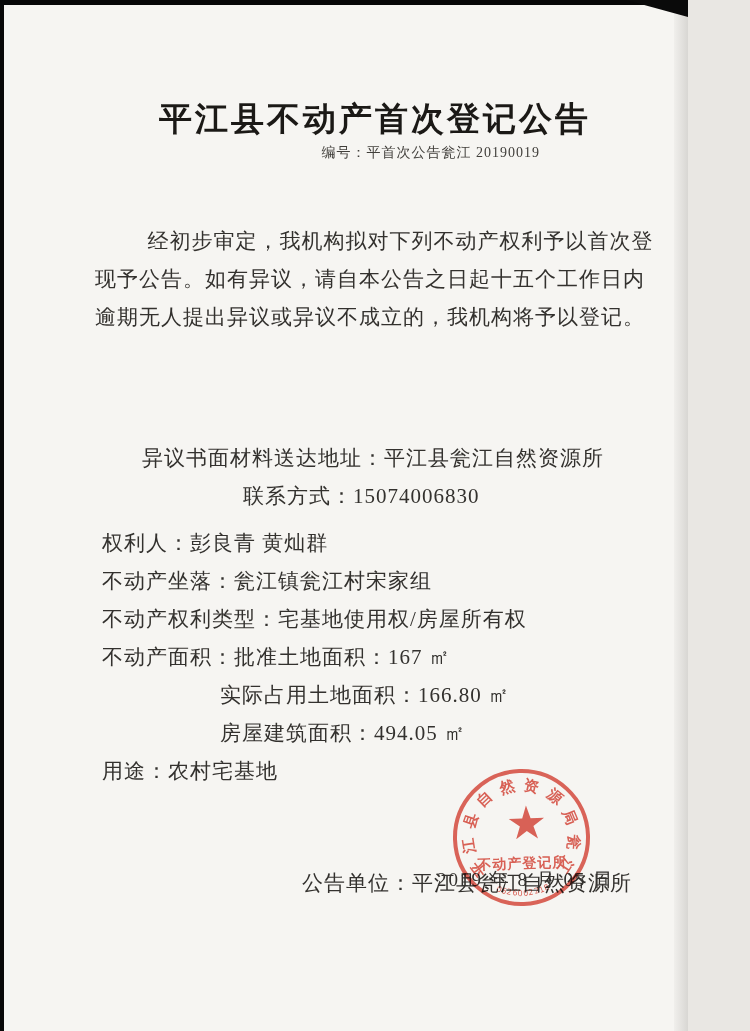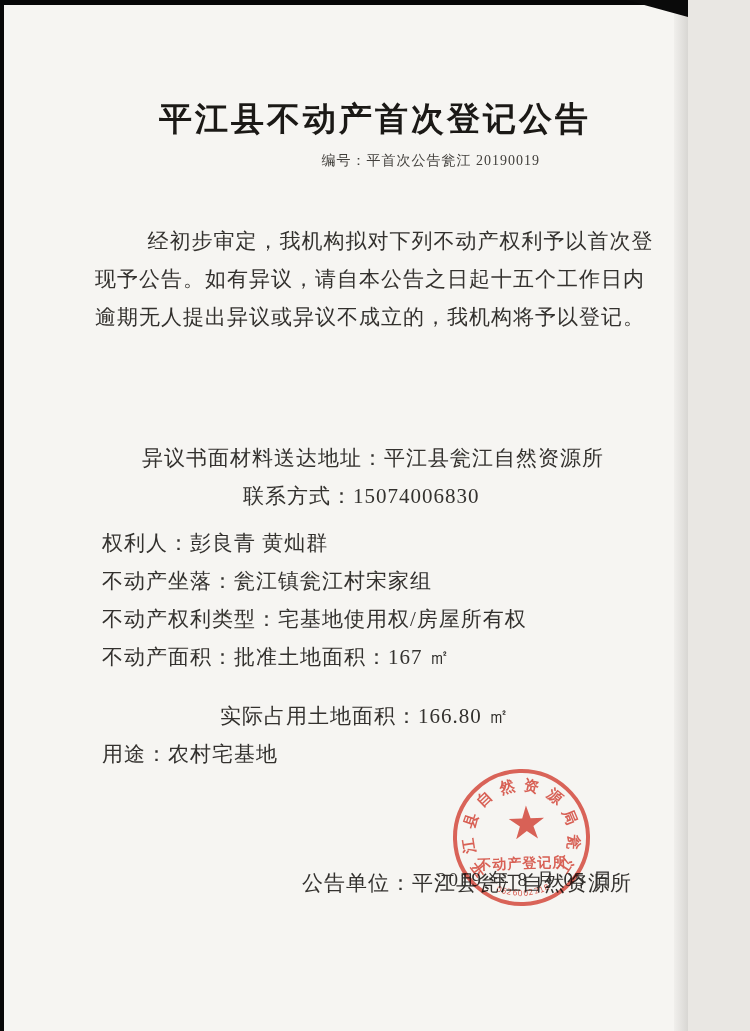--- a/index.html
+++ b/index.html
@@ -20,32 +20,32 @@
     background:linear-gradient(to right, rgba(60,55,50,0.03), rgba(60,55,50,0.16));}
   .paper-right-line{position:absolute;left:735px;top:28px;width:1px;height:1003px;background:#c6c3bd;}
   .corner-tr{position:absolute;right:0;top:0;width:62px;height:17px;background:#0a0a0a;
     clip-path:polygon(0 0,100% 0,100% 100%);}
   
   .doc-title{
     position:absolute;left:0;top:97px;width:750px;text-align:center;
     font-size:33px;font-weight:bold;letter-spacing:3px;color:#1b1916;
   }
   .doc-no{
-    position:absolute;top:152px;right:148px;
+    position:absolute;top:144px;right:148px;
     font-size:14px;color:#403e3a;letter-spacing:1px;
   }
   .para{position:absolute;left:95px;top:222px;width:568px;font-size:21px;color:#33312e;}
   .para .line{height:38px;line-height:38px;letter-spacing:1px;white-space:nowrap;}
   .para .line.first{text-indent:2.5em;}
   .ul{display:inline-block;border-bottom:1.5px solid #33312e;padding:0 7px;line-height:30px;}
   .contact-address{position:absolute;left:142px;top:444px;font-size:21px;letter-spacing:1px;color:#33312e;white-space:nowrap;}
   .contact-phone{position:absolute;left:243px;top:482px;font-size:21px;letter-spacing:1px;color:#33312e;white-space:nowrap;}
   .details{position:absolute;left:102px;top:524px;width:600px;font-size:21px;color:#33312e;}
   .details .line{height:38px;line-height:38px;letter-spacing:1px;white-space:nowrap;}
-  .details .indent{padding-left:118px;margin-top:21px;}
+  .details .indent{padding-left:118px;}
   .footer-issuer{position:absolute;left:302px;top:829px;font-size:21px;letter-spacing:1px;color:#33312e;white-space:nowrap;margin-top:40px;}
   .footer-date{position:absolute;left:437px;top:867px;font-size:19px;letter-spacing:2px;color:#33312e;white-space:nowrap;}
   
   .stamp{
     position:absolute;left:453px;top:769px;width:137px;height:137px;
     mix-blend-mode:multiply;opacity:.88;pointer-events:none;
     transform:rotate(-2deg);
   }
   .stamp .ring{
     position:absolute;left:0;top:0;width:129px;height:129px;
@@ -90,20 +90,21 @@
 
   <div class="contact-address">异议书面材料送达地址：平江县瓮江自然资源所</div>
   <div class="contact-phone">联系方式：15074006830</div>
 
   <div class="details">
     <div class="line">权利人：彭良青  黄灿群</div>
     <div class="line">不动产坐落：瓮江镇瓮江村宋家组</div>
     <div class="line">不动产权利类型：宅基地使用权/房屋所有权</div>
     <div class="line">不动产面积：批准土地面积：167 ㎡</div>
     <div class="line indent">实际占用土地面积：166.80 ㎡</div>
+    <div class="line indent">房屋建筑面积：494.05 ㎡</div>
     <div class="line">用途：农村宅基地</div>
   </div>
 
   <div class="footer-issuer">公告单位：平江县瓮江自然资源所</div>
   <div class="footer-date">2019 年 8 月 05 日</div>
 
   <div class="stamp">
     <div class="ring"></div>
     <div class="star">★</div>
     <div class="center-label">不动产登记所</div>

